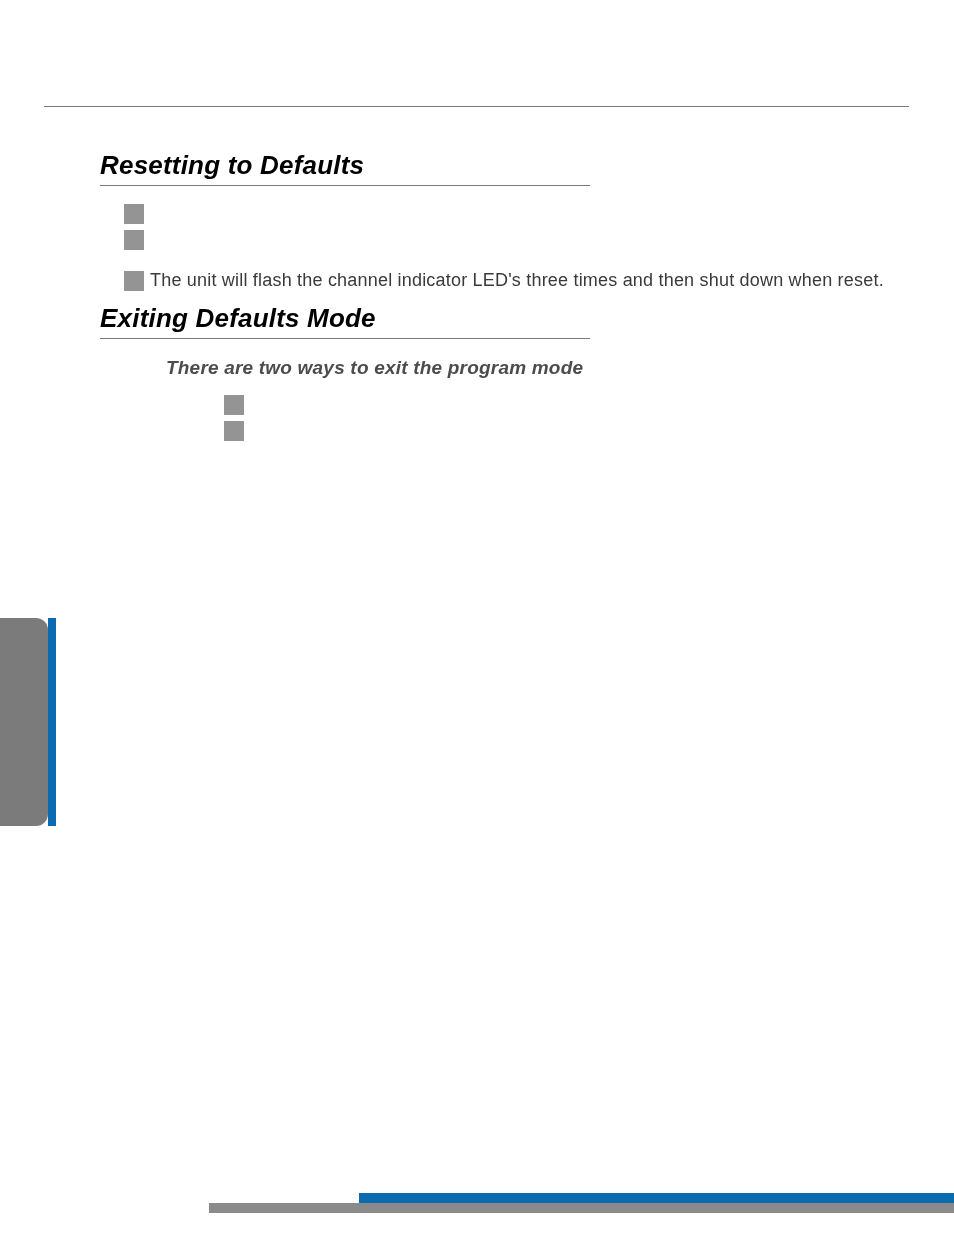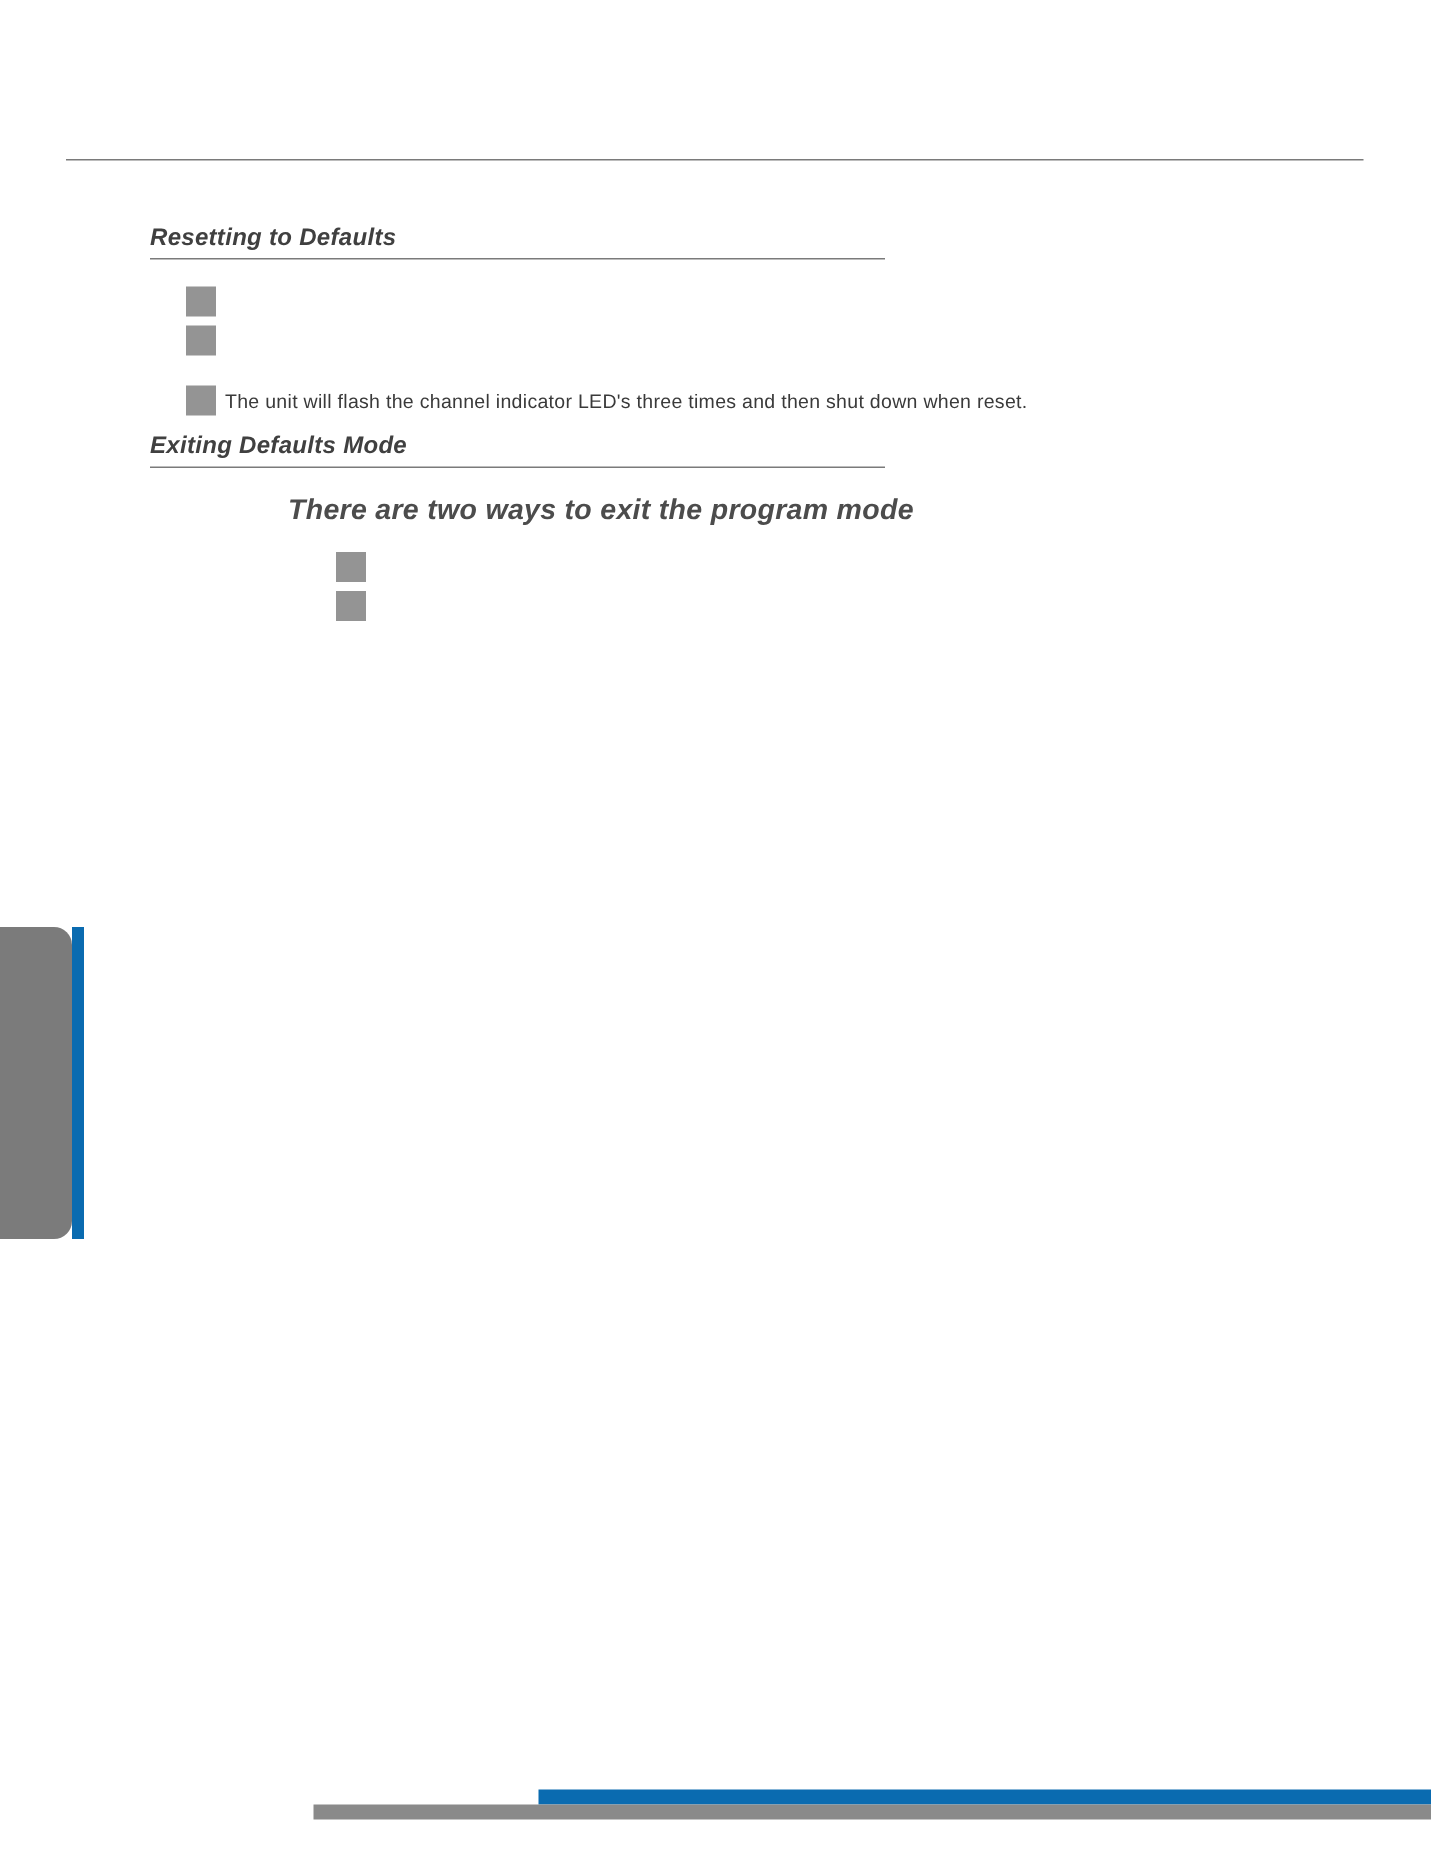--- a/index.html
+++ b/index.html
@@ -21,22 +21,22 @@
   .content {
     position: absolute;
     top: 150px;
     left: 100px;
     width: 800px;
   }
   .section-title {
     font-family: "Segoe UI", "Myriad Pro", Arial, sans-serif;
     font-style: italic;
     font-weight: 700;
-    font-size: 16px;
-    color: #404040;
+    font-size: 26px;
+    color: #000000;
     border-bottom: 1px solid #7a7a7a;
     padding-bottom: 4px;
     margin-bottom: 18px;
     width: 490px;
     letter-spacing: 0.2px;
   }
   .bullets-col {
     margin-left: 24px;
     margin-bottom: 20px;
   }
@@ -49,31 +49,31 @@
   }
   .square {
     width: 20px;
     height: 20px;
     background: #949494;
     display: block;
   }
   .bullets-col .square { margin-bottom: 6px; }
   .note-text {
     font-family: "Century Gothic", "Avant Garde", "Futura", Arial, sans-serif;
-    font-size: 13px;
+    font-size: 18px;
     color: #3a3a3a;
     letter-spacing: 0.2px;
   }
   .sub-title {
     font-family: "Segoe UI", "Myriad Pro", Arial, sans-serif;
     font-style: italic;
     font-weight: 700;
     font-size: 19px;
     color: #4c4c4c;
-    margin-left: 92px;
+    margin-left: 66px;
     margin-top: 14px;
     margin-bottom: 16px;
     letter-spacing: 0.2px;
   }
   .inner-bullets {
     margin-left: 124px;
   }
   .inner-bullets .square { margin-bottom: 6px; }
   .side-tab {
     position: absolute;

